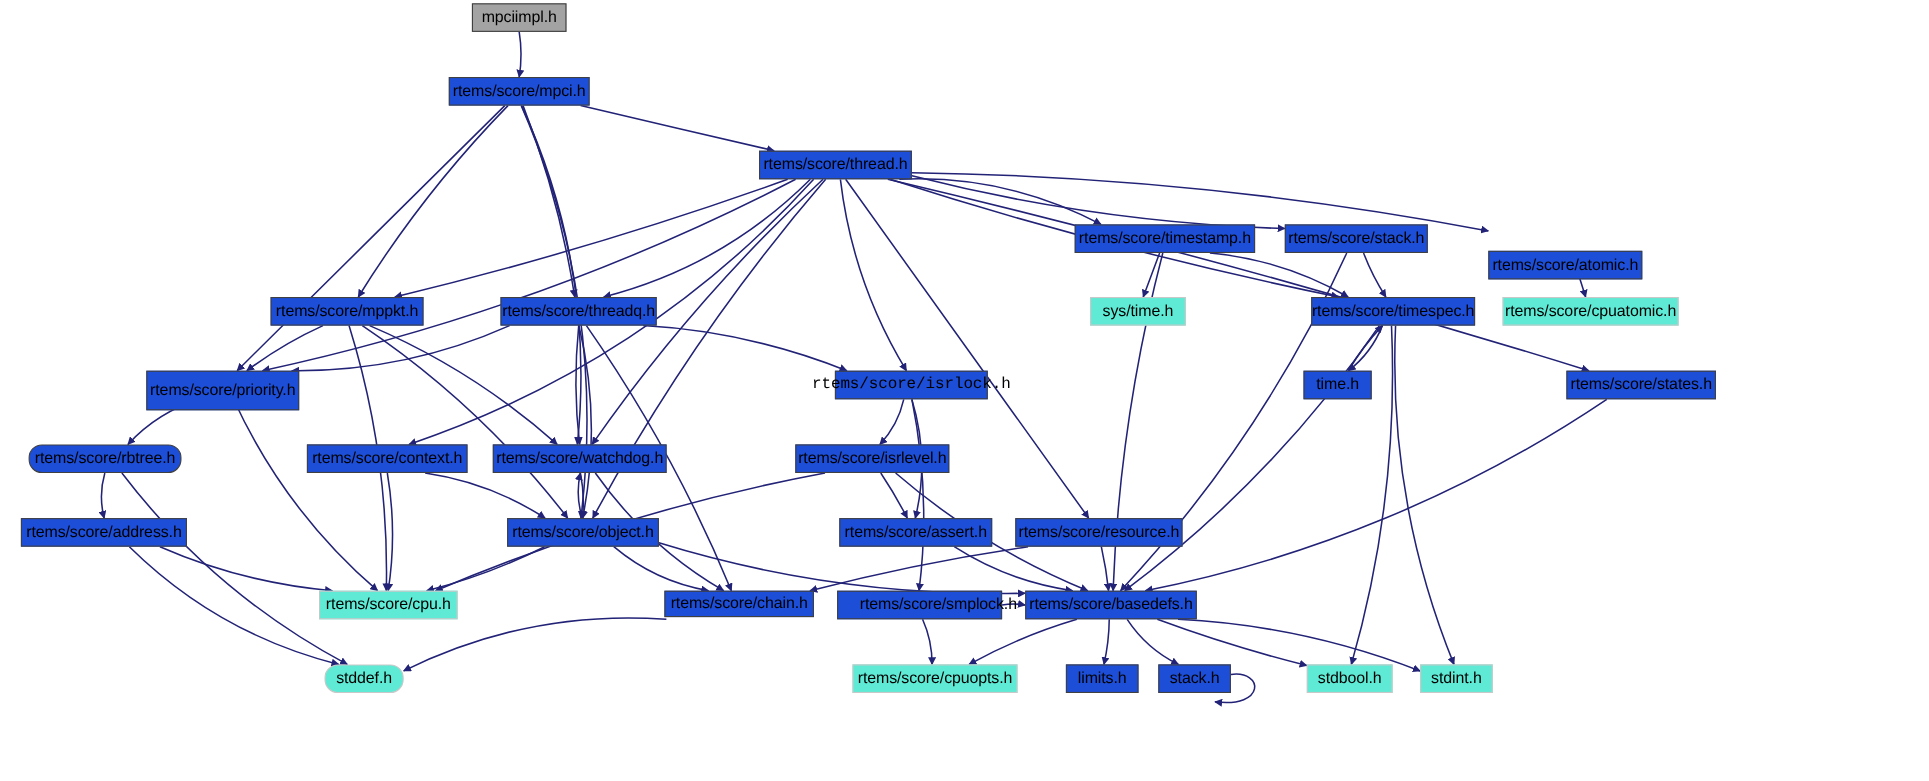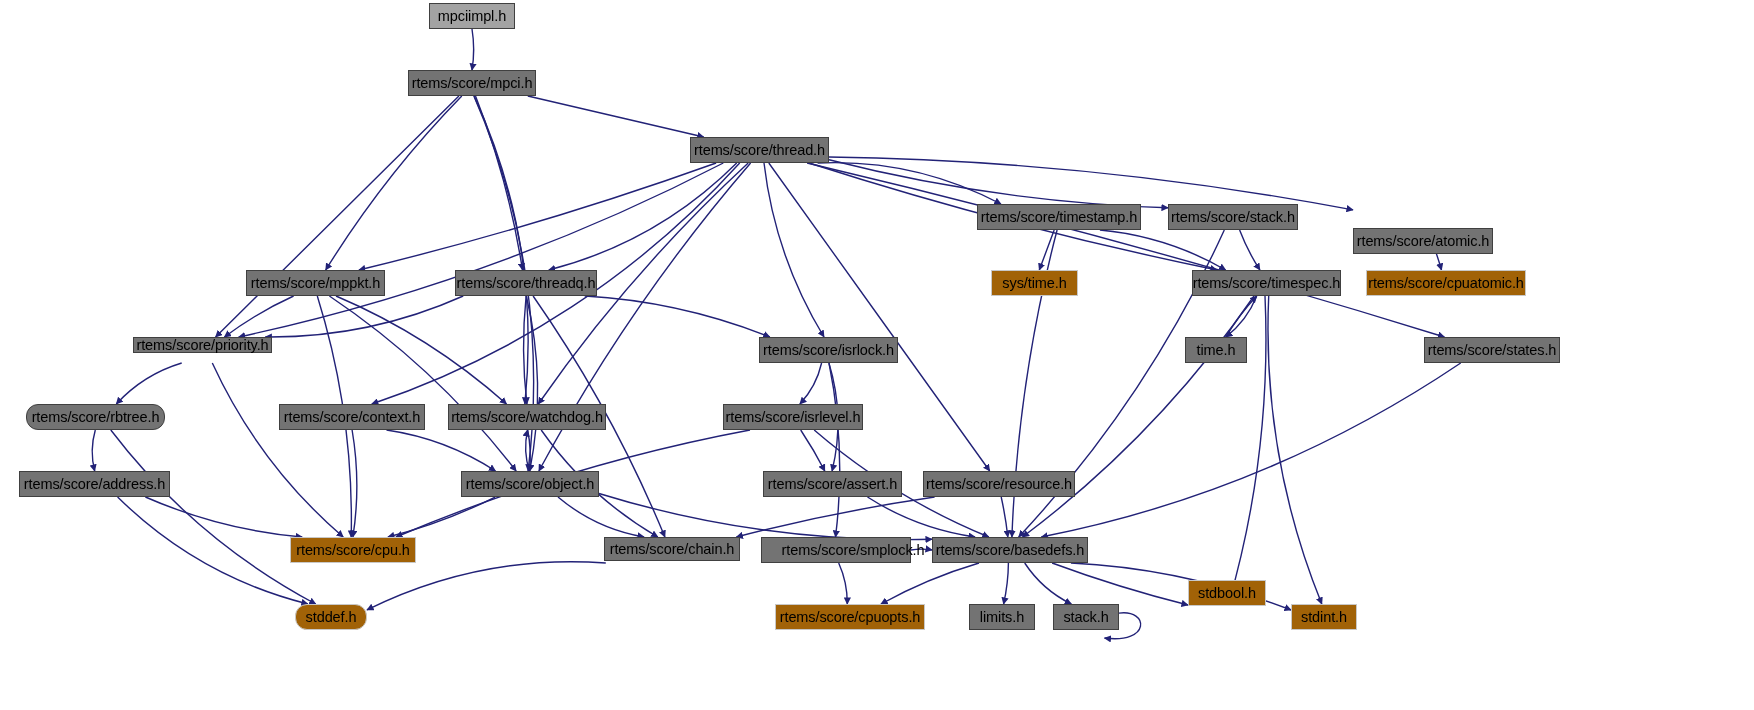--- a/index.html
+++ b/index.html
@@ -24,32 +24,32 @@
   .node {
     position: absolute;
     box-sizing: border-box;
     display: flex;
     align-items: center;
     justify-content: center;
     font-family: "Liberation Sans", sans-serif;
     font-size: 14.5px;
     color: #000000;
     white-space: nowrap;
-    background: #737373;
+    background: #1d4ed8;
     border: 1px solid #404040;
     line-height: 1;
     letter-spacing: -0.1px;
   }
   .node.root {
     background: #a3a3a3;
     border: 1px solid #404040;
   }
   .node.ext {
     border: 1px solid #c8c8c8;
-    background: #a16207;
+    background: #5eead4;
   }
   .node-label {
     display: block;
     padding: 0 6px;
     pointer-events: none;
   }
 </style>
 </head>
 <body>
 
@@ -163,24 +163,24 @@
       </div>
       <div class="node ext" style="left: 991px; top: 270px; width: 87px; height: 26px;">
         <span class="node-label">sys/time.h</span>
       </div>
       <div class="node" style="left: 1192px; top: 270px; width: 149px; height: 26px;">
         <span class="node-label">rtems/score/timespec.h</span>
       </div>
       <div class="node ext" style="left: 1366px; top: 270px; width: 160px; height: 26px;">
         <span class="node-label">rtems/score/cpuatomic.h</span>
       </div>
-      <div class="node" style="left: 133px; top: 337px; width: 139px; height: 16px; text-align: center;">
+      <div class="node" style="left: 133px; top: 337px; width: 139px; height: 36px; text-align: center;">
         <span class="node-label">rtems/score/priority.h</span>
       </div>
-      <div class="node" style="left: 759px; top: 337px; width: 139px; height: 26px;">
+      <div class="node" style="left: 759px; top: 337px; width: 139px; height: 26px; font-family: Liberation Mono, monospace;">
         <span class="node-label">rtems/score/isrlock.h</span>
       </div>
       <div class="node" style="left: 1185px; top: 337px; width: 62px; height: 26px;">
         <span class="node-label">time.h</span>
       </div>
       <div class="node" style="left: 1424px; top: 337px; width: 136px; height: 26px;">
         <span class="node-label">rtems/score/states.h</span>
       </div>
       <div class="node" style="left: 26px; top: 404px; width: 139px; height: 26px; border-radius: 12px;">
         <span class="node-label">rtems/score/rbtree.h</span>
@@ -223,20 +223,20 @@
       </div>
       <div class="node ext" style="left: 775px; top: 604px; width: 150px; height: 26px;">
         <span class="node-label">rtems/score/cpuopts.h</span>
       </div>
       <div class="node" style="left: 969px; top: 604px; width: 66px; height: 26px;">
         <span class="node-label">limits.h</span>
       </div>
       <div class="node" style="left: 1053px; top: 604px; width: 66px; height: 26px;">
         <span class="node-label">stack.h</span>
       </div>
-      <div class="node ext" style="left: 1188px; top: 580px; width: 78px; height: 26px;">
+      <div class="node ext" style="left: 1188px; top: 604px; width: 78px; height: 26px;">
         <span class="node-label">stdbool.h</span>
       </div>
       <div class="node ext" style="left: 1291px; top: 604px; width: 66px; height: 26px;">
         <span class="node-label">stdint.h</span>
       </div>
     </div>
 </div>
 
 </body></html>

